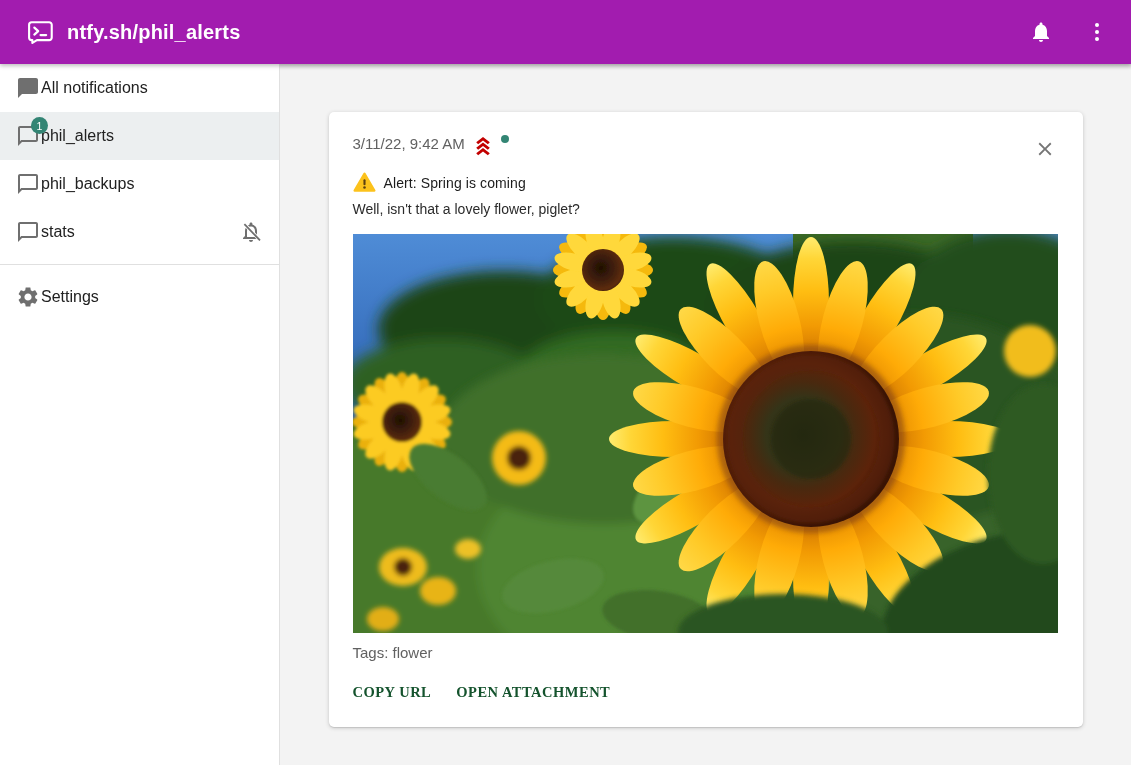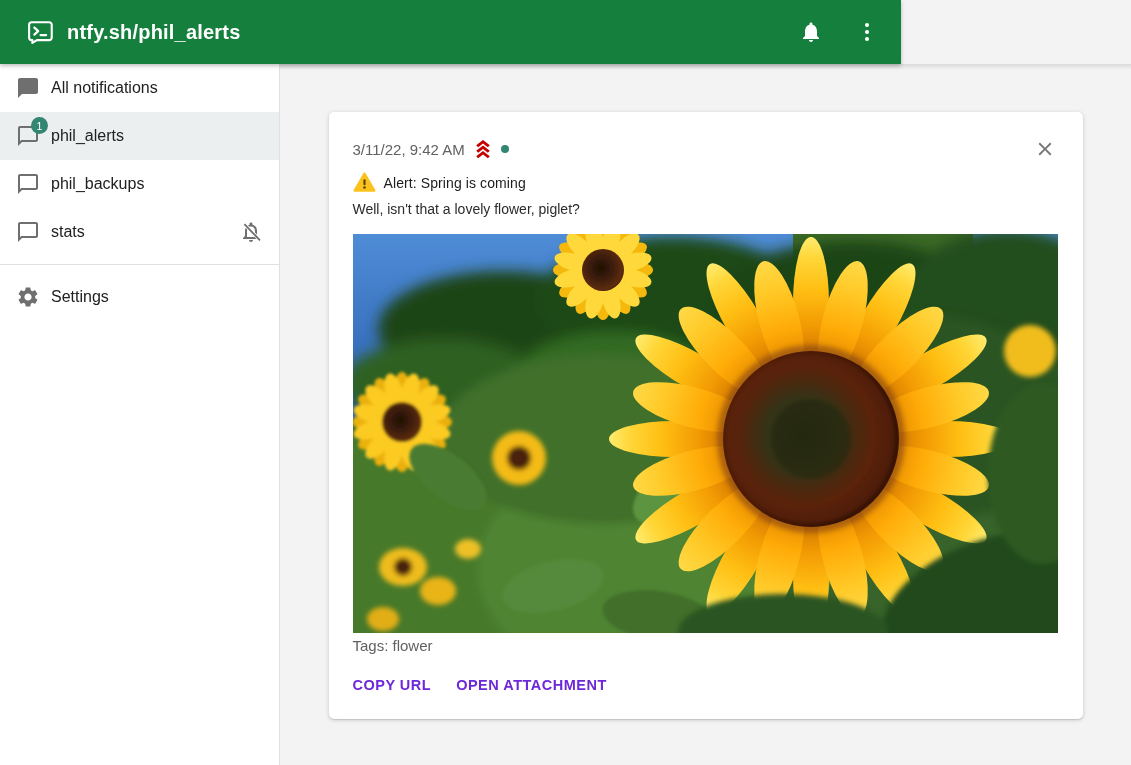--- a/index.html
+++ b/index.html
@@ -3,70 +3,70 @@
 <meta charset="utf-8">
 <style>
   * { box-sizing: border-box; margin: 0; padding: 0; }
   html,body { width:1131px; height:765px; }
   body {
     font-family: "Liberation Sans", sans-serif;
     background:#f3f3f3; color:#212121; overflow:hidden; position:relative;
   }
   
   .appbar {
-    position:absolute; top:0; left:0; width:901px; height:64px;
-    background:#15803d; display:flex; align-items:center;
+    position:absolute; top:0; left:0; width:1131px; height:64px;
+    background:#a21caf; display:flex; align-items:center;
     padding:0 14px 0 27px; z-index:30;
     box-shadow:0 2px 4px rgba(0,0,0,.25);
   }
   .appbar-title { color:#fff; font-size:20px; font-weight:bold; margin-left:12px; letter-spacing:.2px; }
   .appbar-spacer { flex:1; }
   .iconbtn { width:40px; height:40px; display:flex; align-items:center; justify-content:center;
              border:none; background:transparent; cursor:pointer; border-radius:50%; }
   
   .sidebar {
     position:absolute; top:64px; left:0; width:280px; height:701px;
     background:#ffffff; border-right:1px solid #e0e0e0; z-index:10;
   }
   .section-label { padding:24px 16px 12px 16px; font-size:13px; color:#757575; }
   .nav-item {
-    height:48px; display:flex; align-items:center; padding:0 16px; gap:11px;
+    height:48px; display:flex; align-items:center; padding:0 16px; gap:1px;
     font-size:16px; color:#212121; cursor:pointer;
   }
   .nav-item.selected { background:#eceff0; }
   .nav-icon { width:24px; height:24px; flex:0 0 24px; position:relative; }
   .badge {
     position:absolute; top:-7px; right:-8px; width:17px; height:17px; border-radius:50%;
     background:#338574; color:#fff; font-size:10.5px; display:flex;
     align-items:center; justify-content:center;
   }
   .nav-right-icon { margin-left:auto; width:24px; height:24px; }
   .divider { height:1px; background:#e0e0e0; margin:8px 0; }
   
   .main { position:absolute; top:64px; left:280px; width:851px; height:701px; background:#f3f3f3; }
   .main::before { content:""; position:absolute; top:0; left:0; right:0; height:6px;
     background:linear-gradient(rgba(0,0,0,.10), rgba(0,0,0,0)); }
   .card {
     width:754px; margin:48px auto 0 auto; background:#fff; border-radius:5px;
     box-shadow:0 1px 4px rgba(0,0,0,.18), 0 1px 1px rgba(0,0,0,.1);
     padding:23px 24px 24px 24px;
   }
-  .card-header { display:flex; align-items:center; gap:7px; }
+  .card-header { display:flex; gap:7px; }
   .timestamp { font-size:15px; color:#616161; }
   .unread-dot { width:8px; height:8px; border-radius:50%; background:#338574; }
   .close-btn { margin-left:auto; width:28px; height:28px; display:flex; align-items:center;
                justify-content:center; border:none; background:transparent; cursor:pointer; }
   .msg-title { display:flex; align-items:center; gap:8px; margin-top:8px;
                font-size:14px; color:#1c1c1c; letter-spacing:.1px; }
   .msg-body { margin-top:7px; font-size:14px; color:#2b2b2b; }
   .attachment { display:block; margin-top:17px; width:705px; height:399px; cursor:pointer; }
-  .tags { margin-top:4px; font-size:15px; color:#616161; }
+  .tags { margin-top:11px; font-size:15px; color:#616161; }
   .actions { margin-top:21px; display:flex; gap:25px; }
   .action-btn {
-    border:none; background:transparent; color:#6d28d9; font-family:Liberation Sans, sans-serif;
+    border:none; background:transparent; color:#14532d; font-family:Liberation Serif, serif;
     font-size:14.5px; font-weight:bold; letter-spacing:.5px; cursor:pointer; padding:2px 0;
   }
 </style>
 </head>
 <body>
 
 <header class="appbar">
   <span style="display:flex">
     <svg width="28" height="28" viewBox="0 0 24 24">
       <path d="M4 3.6 h15 a2.2 2.2 0 0 1 2.2 2.2 v11 a2.2 2.2 0 0 1 -2.2 2.2 H8.5 L4.6 21.4 V19 H4 a2.2 2.2 0 0 1 -2.2-2.2 v-11 A2.2 2.2 0 0 1 4 3.6 Z" fill="none" stroke="#ffffff" stroke-width="1.8" stroke-linejoin="round"></path>

